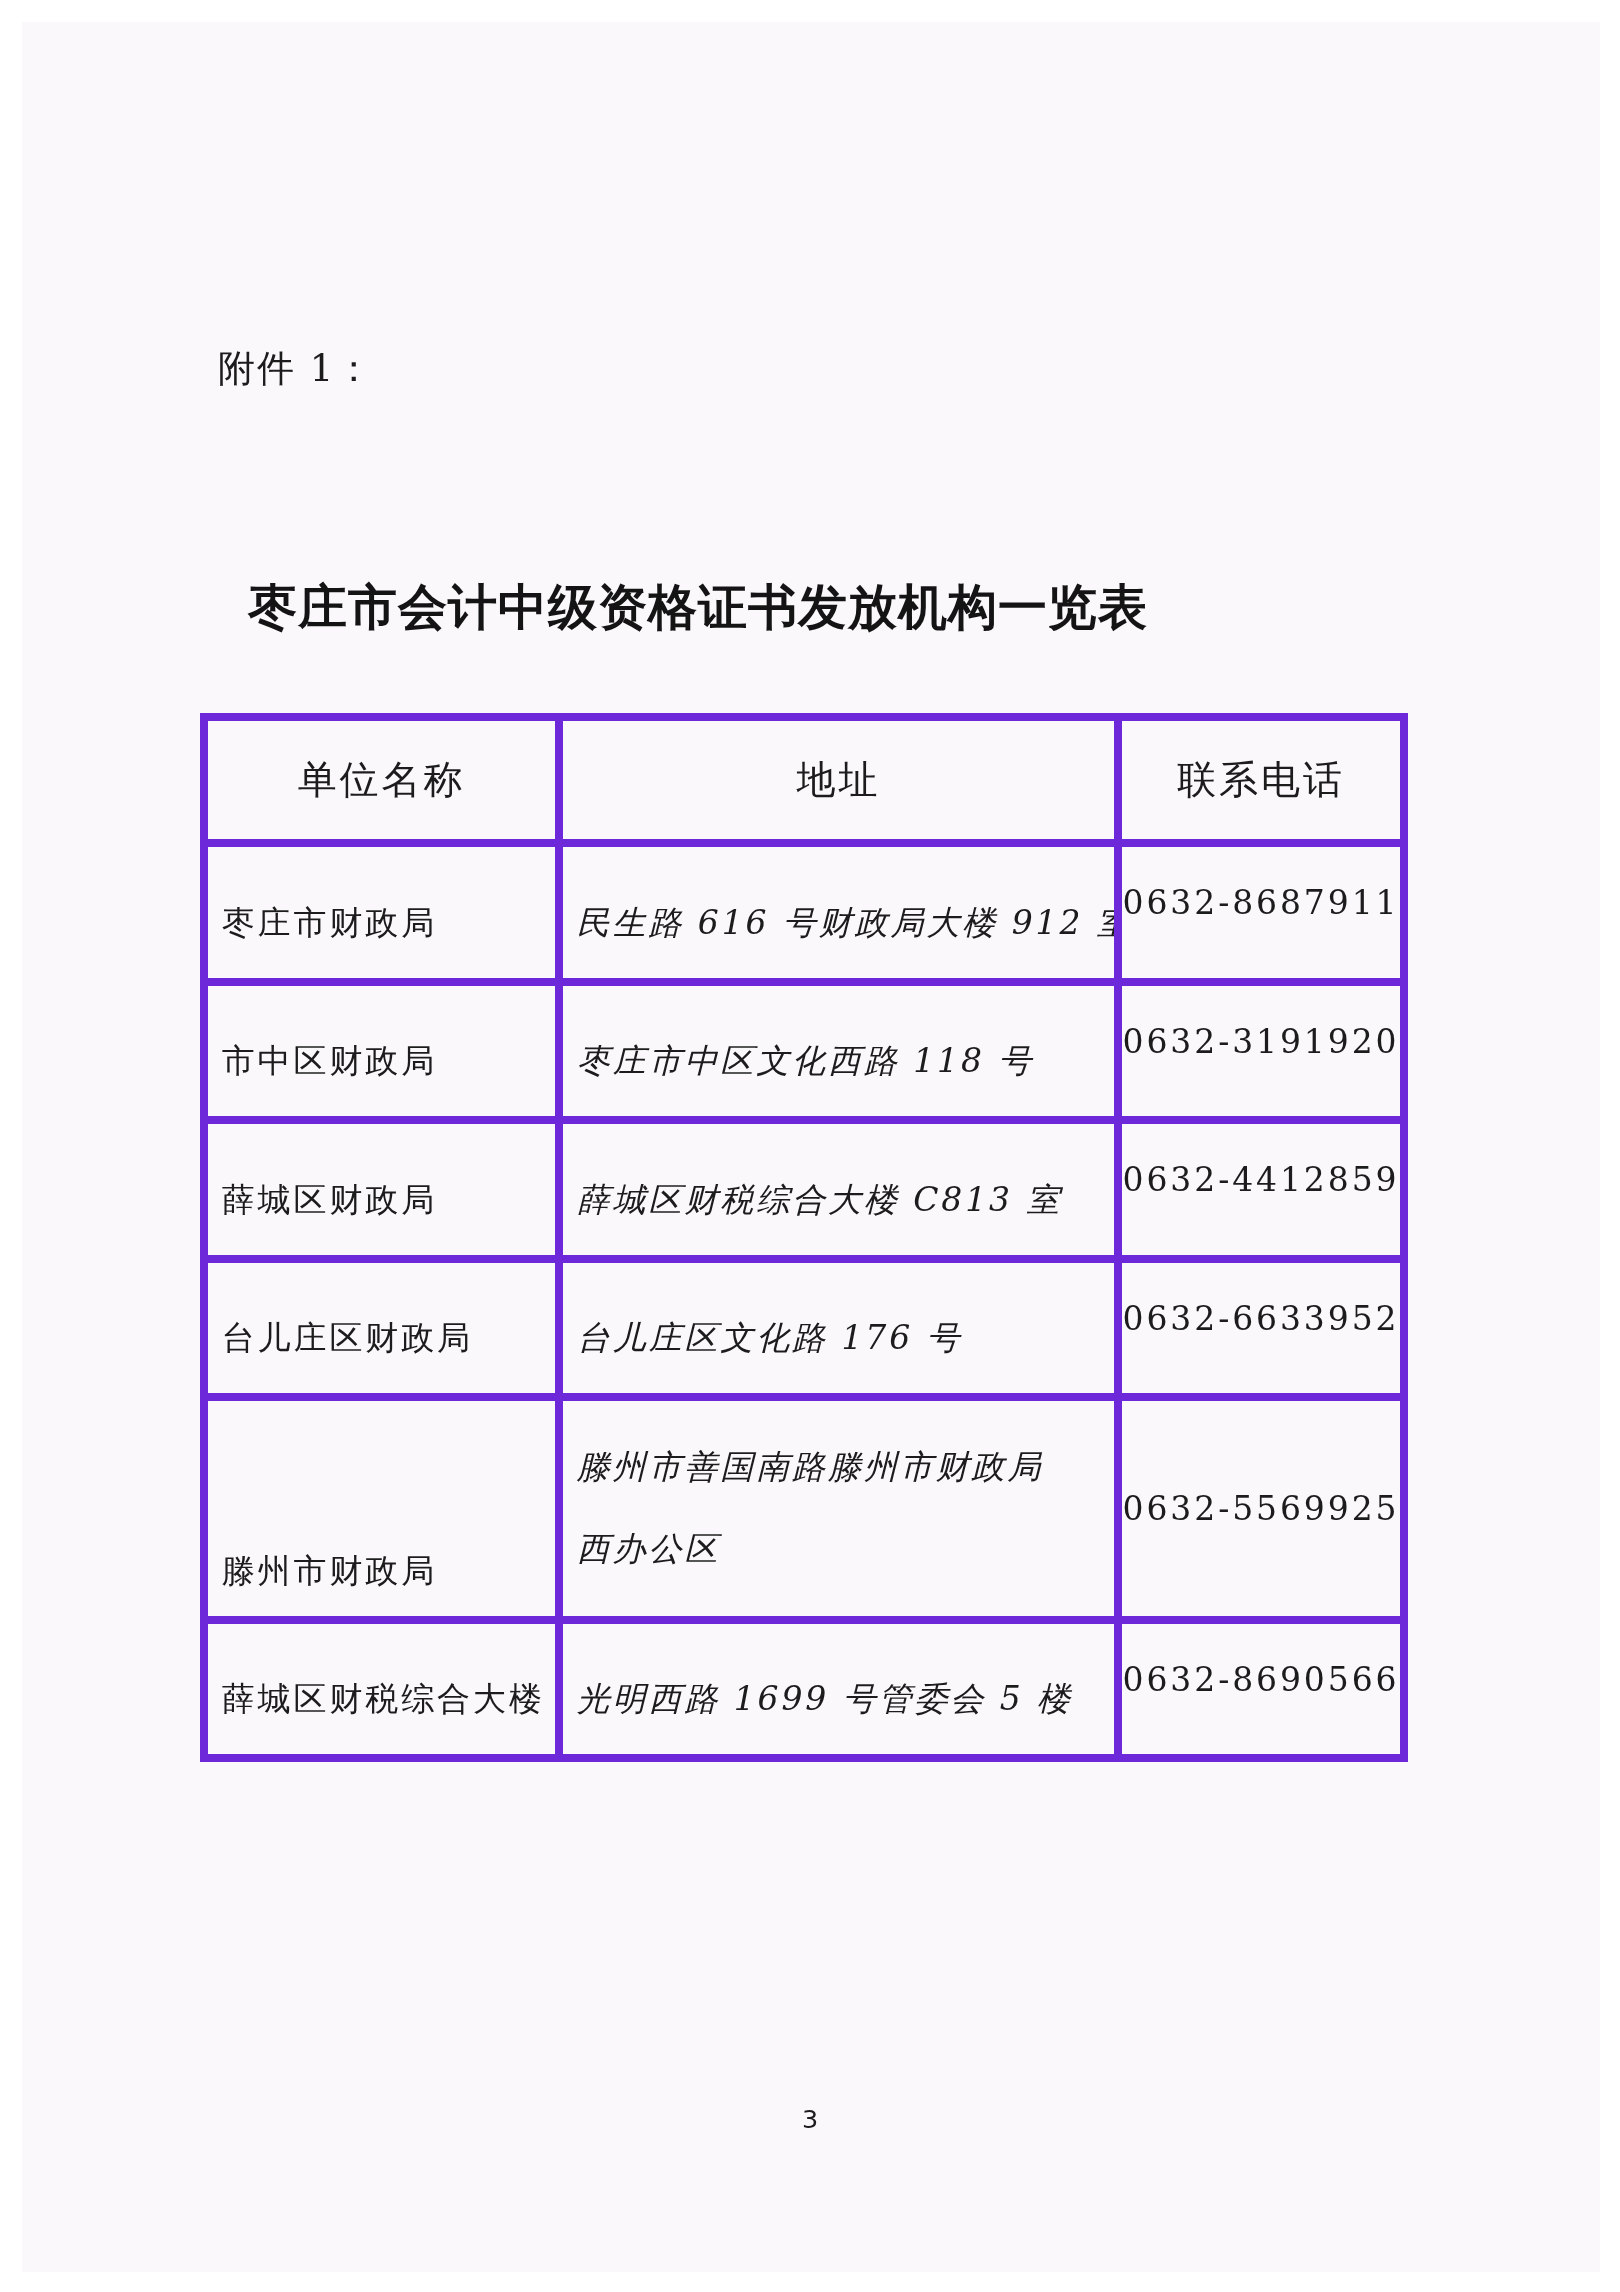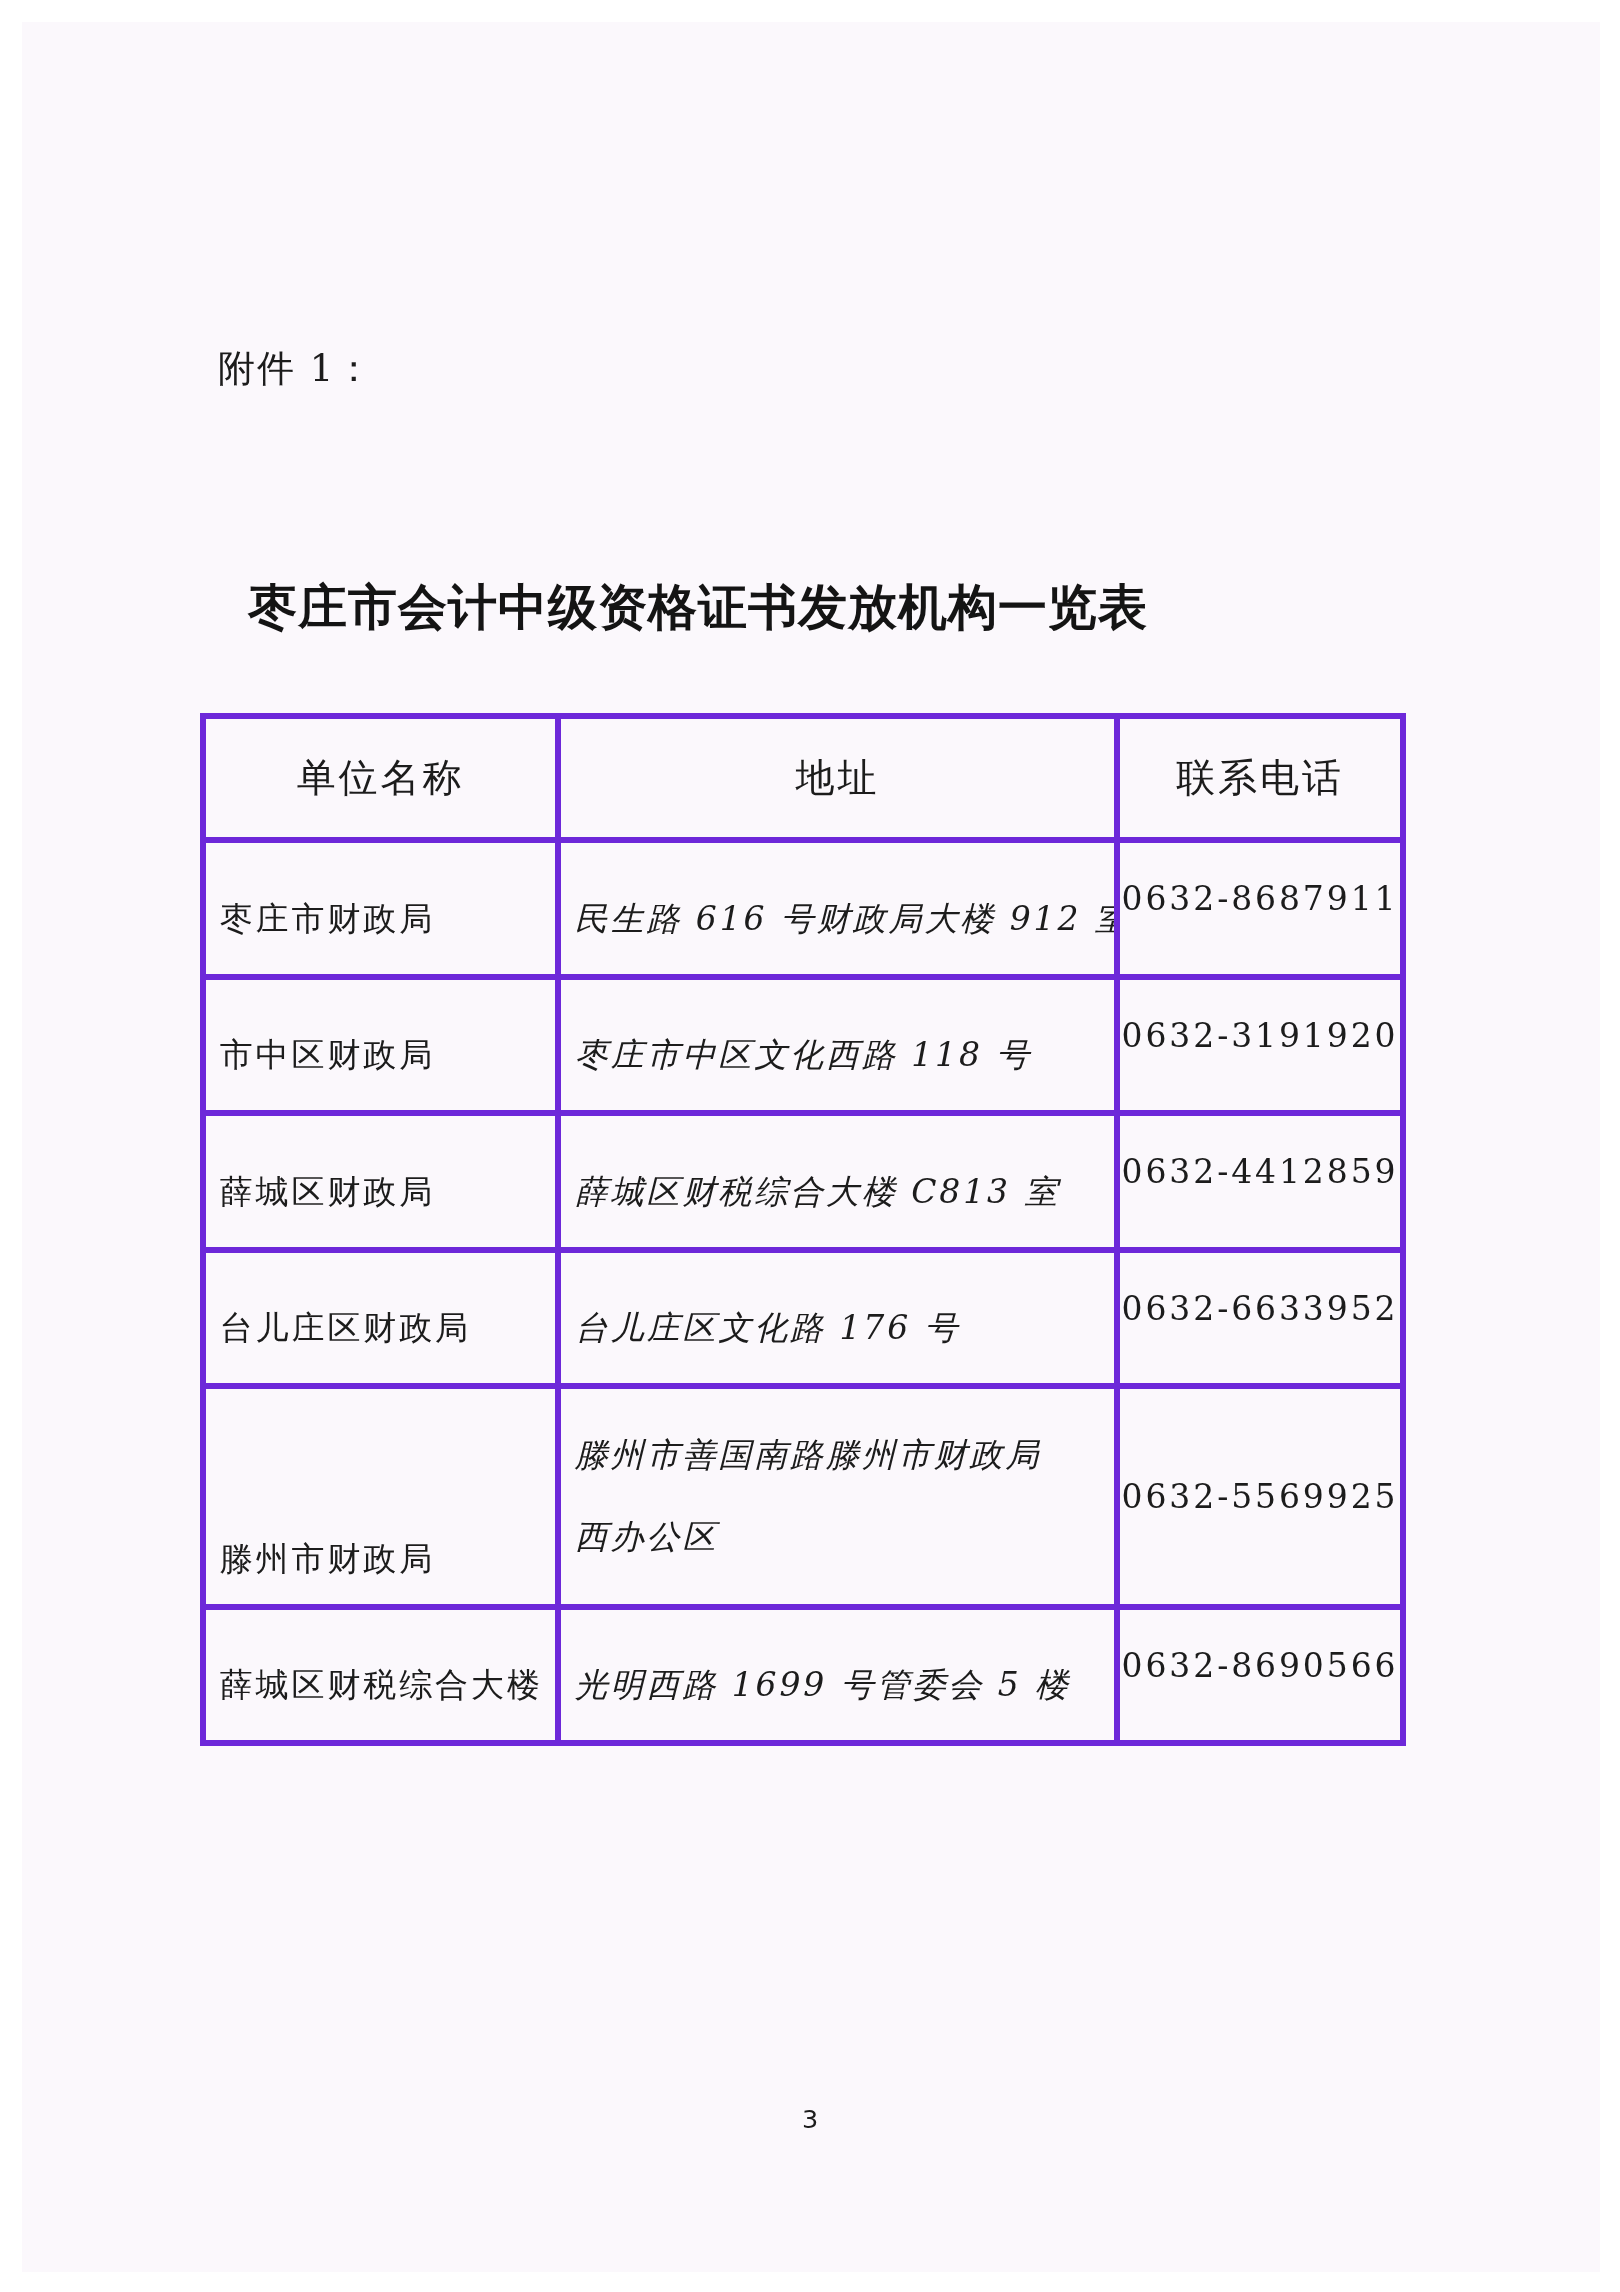--- a/index.html
+++ b/index.html
@@ -38,21 +38,21 @@
       color: #141414;
     }
     table.roster {
       position: absolute;
       left: 200px; top: 713px;
       width: 1200px;
       border-collapse: collapse;
       table-layout: fixed;
     }
     table.roster td, table.roster th {
-      border: 6px solid #6d28d9;
+      border: 8px solid #6d28d9;
       padding: 0;
       font-weight: normal;
       vertical-align: middle;
       white-space: nowrap;
       overflow: hidden;
     }
     col.c1 { width: 355px; }
     col.c2 { width: 559px; }
     col.c3 { width: 286px; }
     tr.head th {

